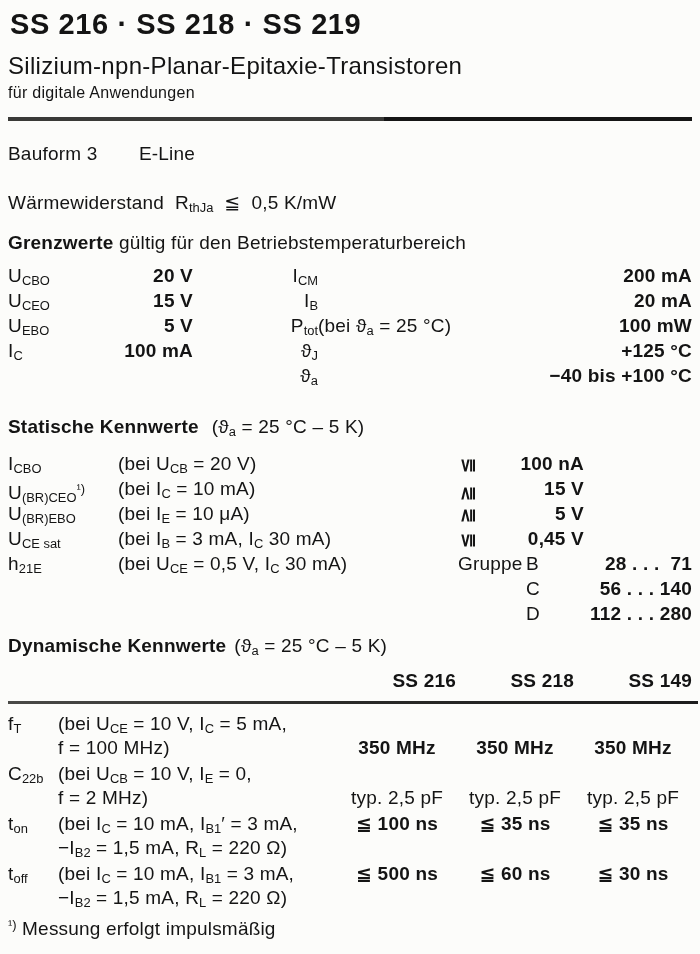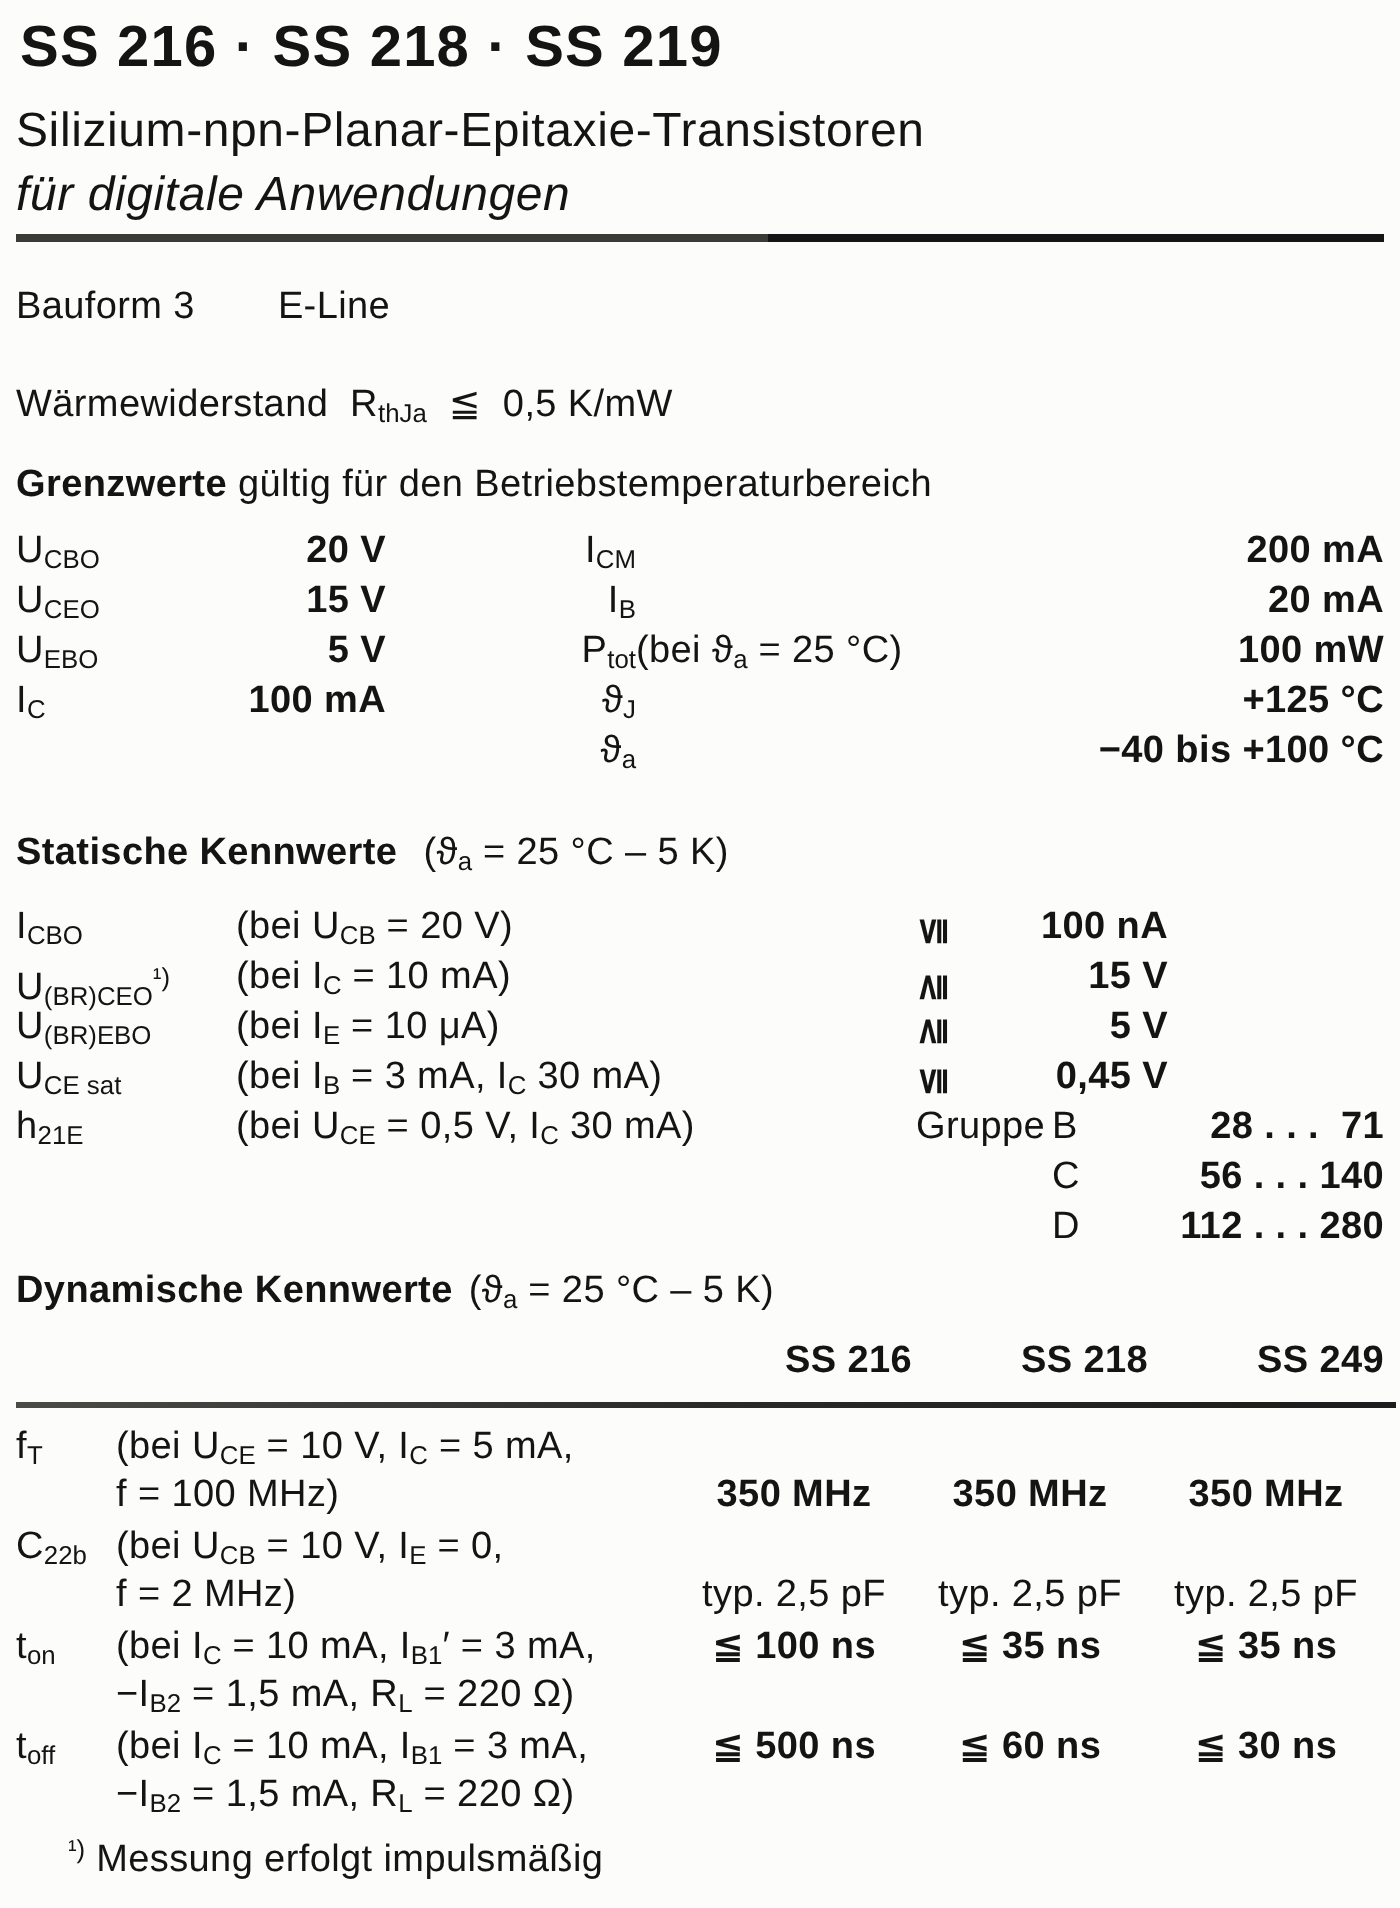--- a/index.html
+++ b/index.html
@@ -9,21 +9,21 @@
     font-family:"Liberation Sans","DejaVu Sans",sans-serif;
     font-size:19px; letter-spacing:0.2px;
   }
   .abs { position:absolute; }
   .b { font-weight:bold; }
   sub { font-size:0.68em; vertical-align:-0.22em; letter-spacing:0; }
   sup { font-size:0.68em; vertical-align:0.5em; letter-spacing:0; }
 
   .title { top:8px; left:10px; margin:0; font-size:29px; font-weight:bold; letter-spacing:0.6px; }
   .sub1  { top:52px; left:8px; font-size:24px; letter-spacing:0.3px; }
-  .sub2  { top:84px; left:8px; font-size:24px; letter-spacing:0.3px;font-style:italic; }
+  .sub2  { top:84px; left:8px; font-size:16px; letter-spacing:0.3px; }
 
   .rule1 { top:117px; left:8px; width:684px; height:4px;
            background:linear-gradient(90deg,#3a3a37 0%,#3a3a37 55%,#151515 55%,#151515 100%); }
   .rule2 { top:701px; left:8px; width:690px; height:3px;
            background:linear-gradient(90deg,#4a4a47 0%,#2a2a28 50%,#1c1c1c 100%); }
 
   .bauform { top:143px; left:8px; }
   .bauform .bau-val { margin-left:36px; }
   .thermal { top:191px; left:8px; white-space:pre; }
   .gheading { top:232px; left:8px; }
@@ -53,21 +53,21 @@
   .dyn-cols .d-sp { flex:1; }
   .d-col { width:118px; text-align:right; font-weight:bold; white-space:nowrap; }
 
   .dyn-table { top:712px; left:8px; width:684px; }
   .d-block { margin-bottom:2px; }
   .d-line { display:flex; height:24px; line-height:24px; white-space:nowrap; }
   .d-label { width:50px; }
   .d-cond { flex:1; min-width:0; overflow:visible; }
   .d-val { width:118px; text-align:center; }
 
-  .footnote { top:917px; left:8px;margin-left:26px; }
+  .footnote { top:917px; left:8px; }
 </style>
 </head>
 <body>
 
 <div id="page">
 
   <h1 class="abs title">SS 216 · SS 218 · SS 219</h1>
   <div class="abs sub1">Silizium-npn-Planar-Epitaxie-Transistoren</div>
   <div class="abs sub2">für digitale Anwendungen</div>
   <div class="abs rule1"></div>
@@ -192,21 +192,21 @@
   </div>
 
   <div class="abs dheading">
     <span class="b">Dynamische Kennwerte</span><span class="head-paren-sm"><span>(ϑ</span><sub>a</sub><span> = 25 °C – 5 K)</span></span>
   </div>
 
   <div class="dyn-cols abs">
     <span class="d-sp"></span>
     <span class="d-col">SS 216</span>
     <span class="d-col">SS 218</span>
-    <span class="d-col">SS 249</span>
+    <span class="d-col">SS 149</span>
   </div>
 
   <div class="abs rule2"></div>
 
   <div class="abs dyn-table">
 
     <div class="d-block">
       <div class="d-line">
         <span class="d-label"><span>f</span><sub>T</sub></span>
         <span class="d-cond"><span>(bei U</span><sub>CE</sub><span> = 10 V, I</span><sub>C</sub><span> = 5 mA,</span></span>

